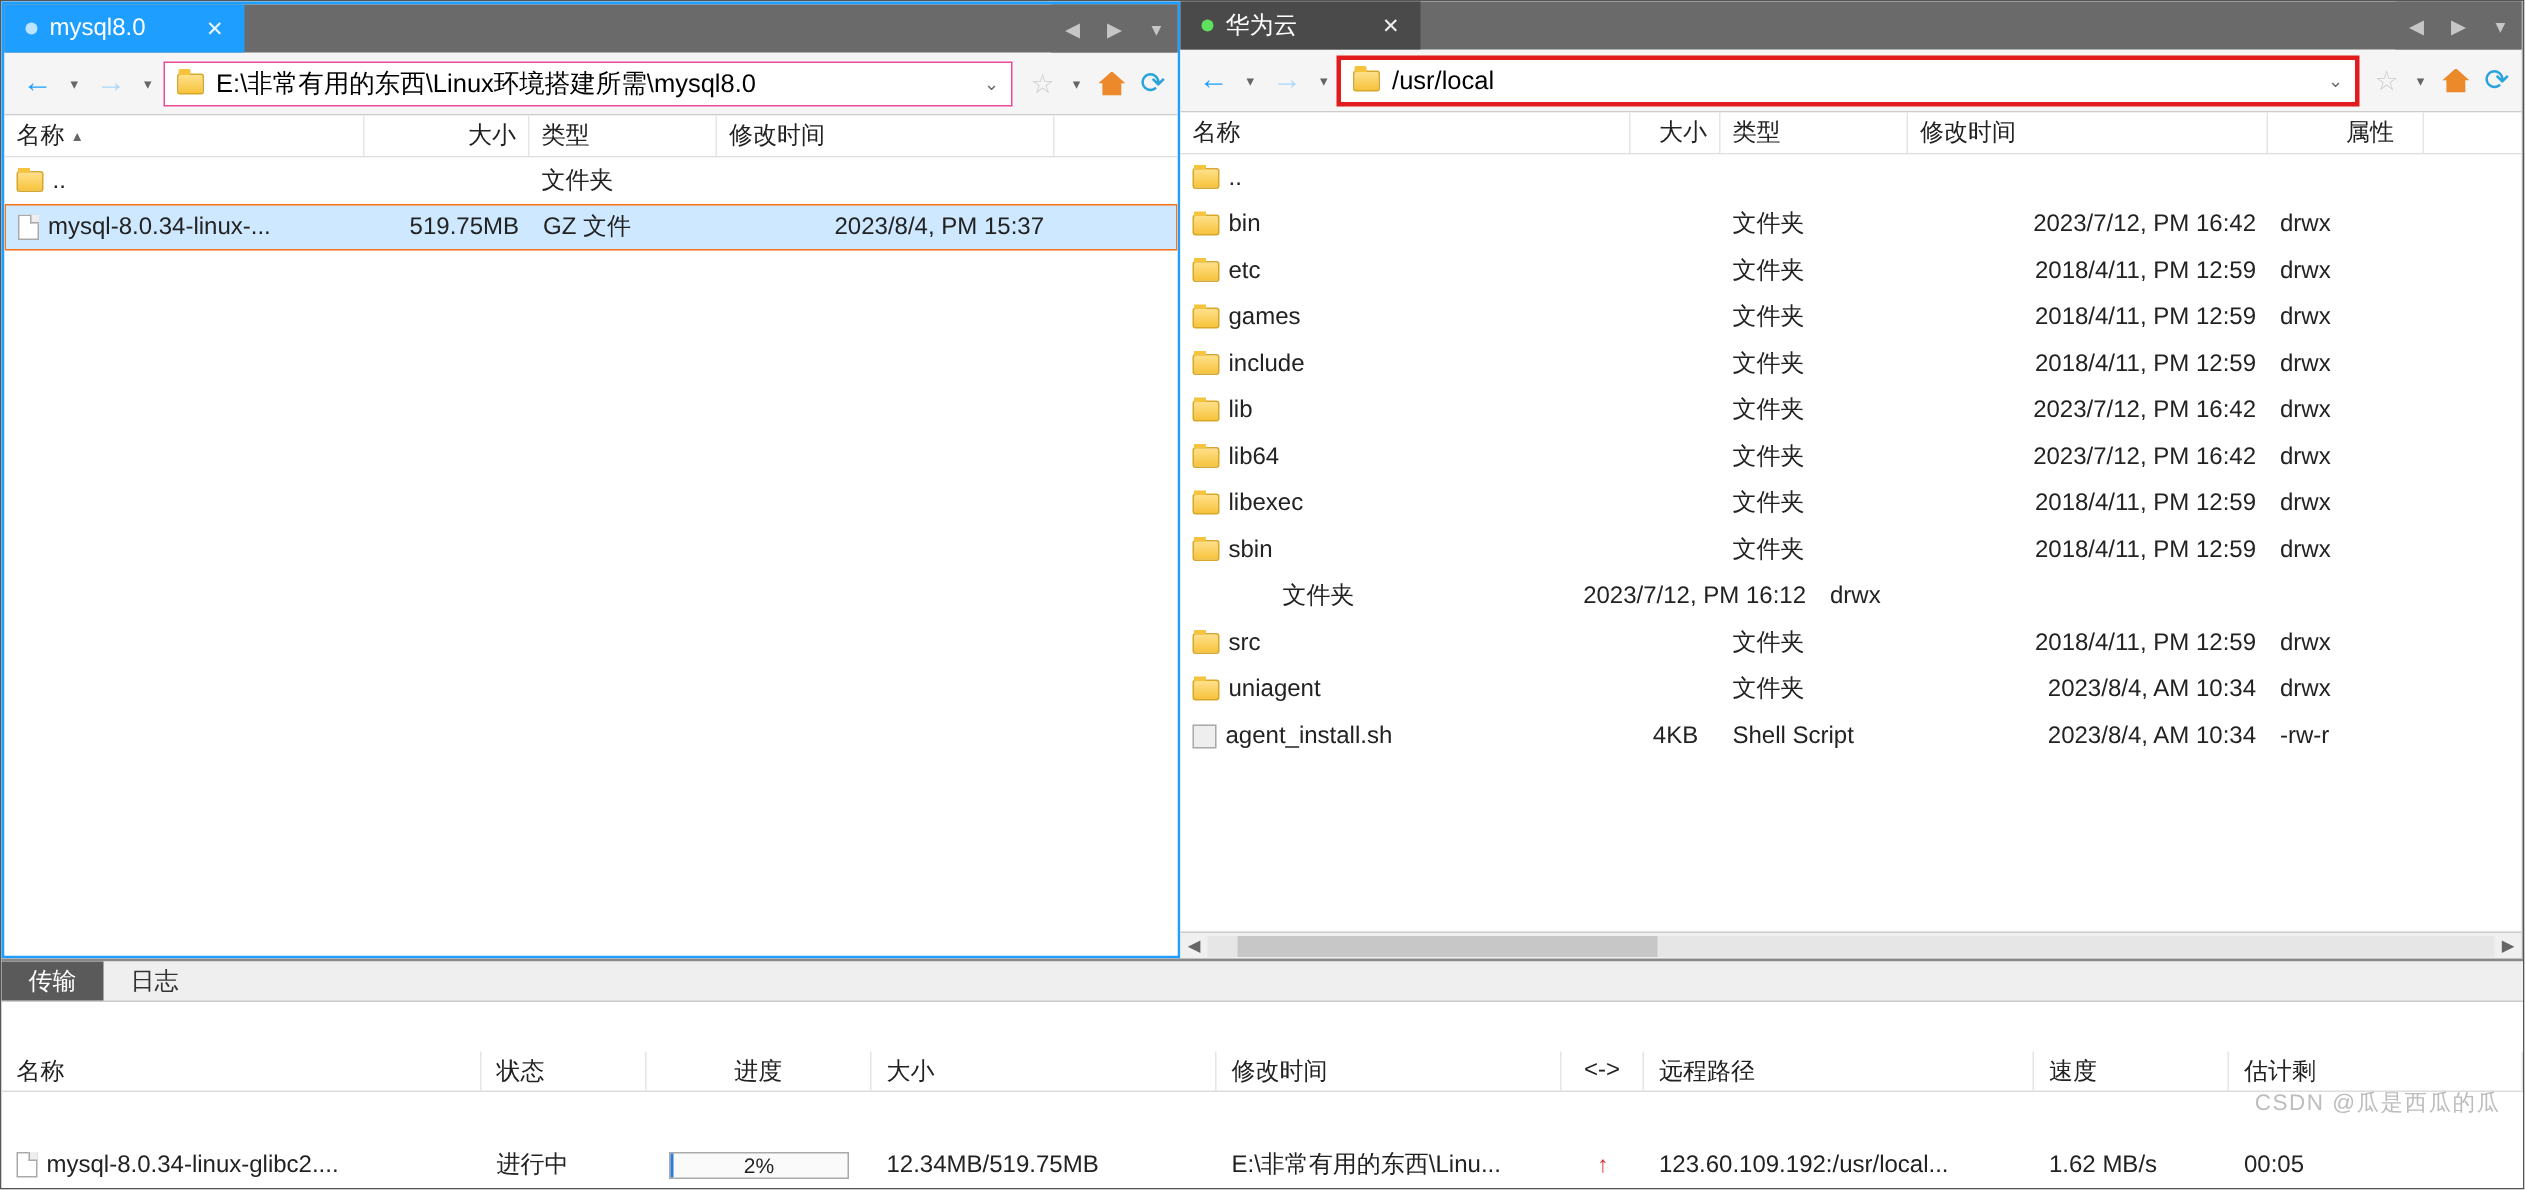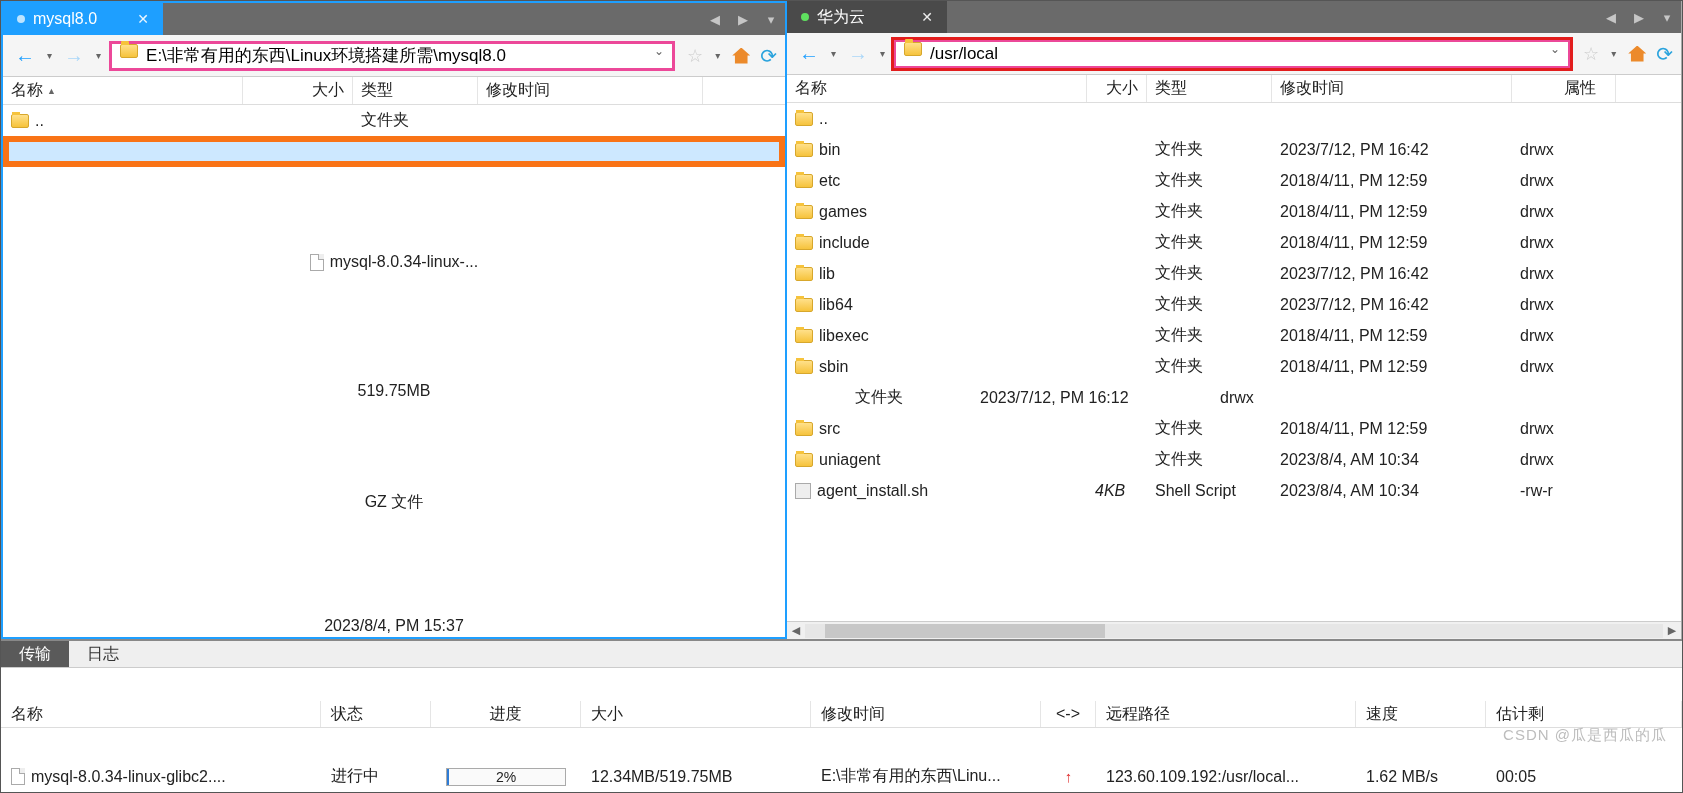--- a/index.html
+++ b/index.html
@@ -16,21 +16,21 @@
 .tab .dot{width:8px;height:8px;border-radius:50%;display:inline-block;}
 .tab .dot.blue{background:#bde4ff;}
 .tab .dot.green{background:#5fe05f;}
 .tab .close{margin-left:auto;font-size:14px;opacity:.9;}
 .tabstrip .navarrows{margin-left:auto;display:flex;align-items:center;color:#ddd;background:#6a6a6a;}
 .tabstrip .navarrows span{width:28px;text-align:center;font-size:13px;opacity:.8;}
 .toolbar{height:42px;display:flex;align-items:center;gap:6px;padding:4px 8px;background:#f5f5f5;border-bottom:1px solid #ccc;}
 .navbtn{color:#1e9fff;font-size:20px;padding:0 4px;cursor:pointer;}
 .navbtn.dim{opacity:.35;cursor:default;}
 .caret{font-size:10px;color:#666;padding:0 2px;}
-.pathbox{flex:1;display:flex;gap:8px;height:30px;border:3px solid #ec4899;background:#fff;padding:0 8px;}
+.pathbox{flex:1;display:flex;align-items:center;gap:8px;height:30px;border:1px solid #ec4899;background:#fff;padding:0 8px;}
 .pathbox.highlight{outline:3px solid #e21c1c;outline-offset:-1px;}
 .folder-icon{width:18px;height:14px;background:linear-gradient(#ffe08a,#f6c33c);border:1px solid #d7a72c;border-radius:2px;display:inline-block;position:relative;}
 .folder-icon::before{content:"";position:absolute;top:-4px;left:0;width:8px;height:4px;background:#f6c33c;border-radius:1px 1px 0 0;}
 .pathbox input{flex:1;border:none;outline:none;font-size:17px;}
 .pathbox .dd{color:#666;font-size:12px;}
 .toolicons{display:flex;align-items:center;gap:10px;padding-left:6px;}
 .star{color:#ccc;font-size:18px;}
 .home{width:18px;height:16px;background:#ec8a2b;clip-path:polygon(50% 0,100% 50%,85% 50%,85% 100%,15% 100%,15% 50%,0 50%);display:inline-block;}
 .reload{color:#2aa3dd;font-size:20px;}
 .listheader{display:flex;height:28px;background:#fff;border-bottom:1px solid #ddd;}
@@ -40,28 +40,28 @@
 .col.type{flex:0 0 125px;}
 .col.mod{flex:0 0 225px;}
 .col.attr{flex:0 0 60px;}
 .right .col.name{flex:0 0 300px;}
 .right .col.size{flex:0 0 60px;}
 .right .col.type{flex:0 0 125px;}
 .right .col.mod{flex:0 0 240px;}
 .right .col.attr{flex:0 0 60px;margin-left:44px;}
 .filelist{flex:1;overflow:auto;background:#fff;}
 .row{display:flex;height:31px;align-items:center;}
-.row.selected{background:#cde8ff;border:6px solid #f97316;flex-direction:column;}
+.row.selected{background:#cde8ff;border:1px solid #f97316;}
 .row .cell{padding:0 8px;overflow:hidden;white-space:nowrap;text-overflow:ellipsis;}
 .row .c-name{flex:0 0 240px;display:flex;align-items:center;gap:6px;}
 .row .c-size{flex:0 0 110px;text-align:right;}
 .row .c-type{flex:0 0 125px;}
-.row .c-mod{flex:0 0 225px;}
+.row .c-mod{flex:0 0 225px;text-align:right;}
 .right .row .c-name{flex:0 0 300px;}
-.right .row .c-size{flex:0 0 60px;text-align:left;font-style:italic;}
+.right .row .c-size{flex:0 0 60px;text-align:center;}
 .right .row .c-type{flex:0 0 125px;}
 .right .row .c-mod{flex:0 0 240px;}
 .right .row .c-attr{flex:0 0 60px;}
 .file-icon{width:14px;height:17px;background:#fff;border:1px solid #aaa;display:inline-block;position:relative;}
 .file-icon::after{content:"";position:absolute;right:-1px;top:-1px;width:5px;height:5px;background:#eee;border-left:1px solid #aaa;border-bottom:1px solid #aaa;}
 .sh-icon{width:16px;height:16px;background:#eee;border:1px solid #aaa;display:inline-block;}
 .hscroll{height:18px;background:#f0f0f0;border-top:1px solid #ccc;display:flex;align-items:center;}
 .hscroll .arrow{width:18px;text-align:center;color:#666;font-size:11px;}
 .hscroll .track{flex:1;height:14px;background:#e6e6e6;position:relative;}
 .hscroll .thumb{position:absolute;left:20px;top:0;height:14px;width:280px;background:#c7c7c7;}

